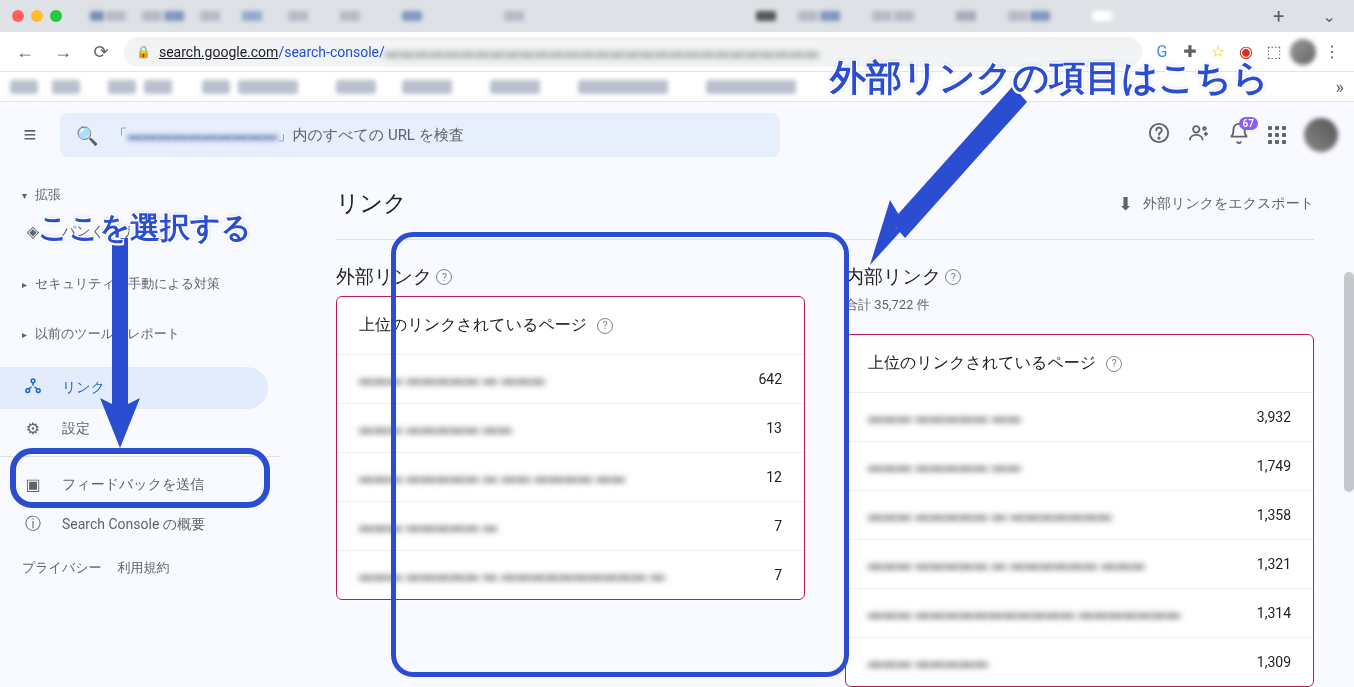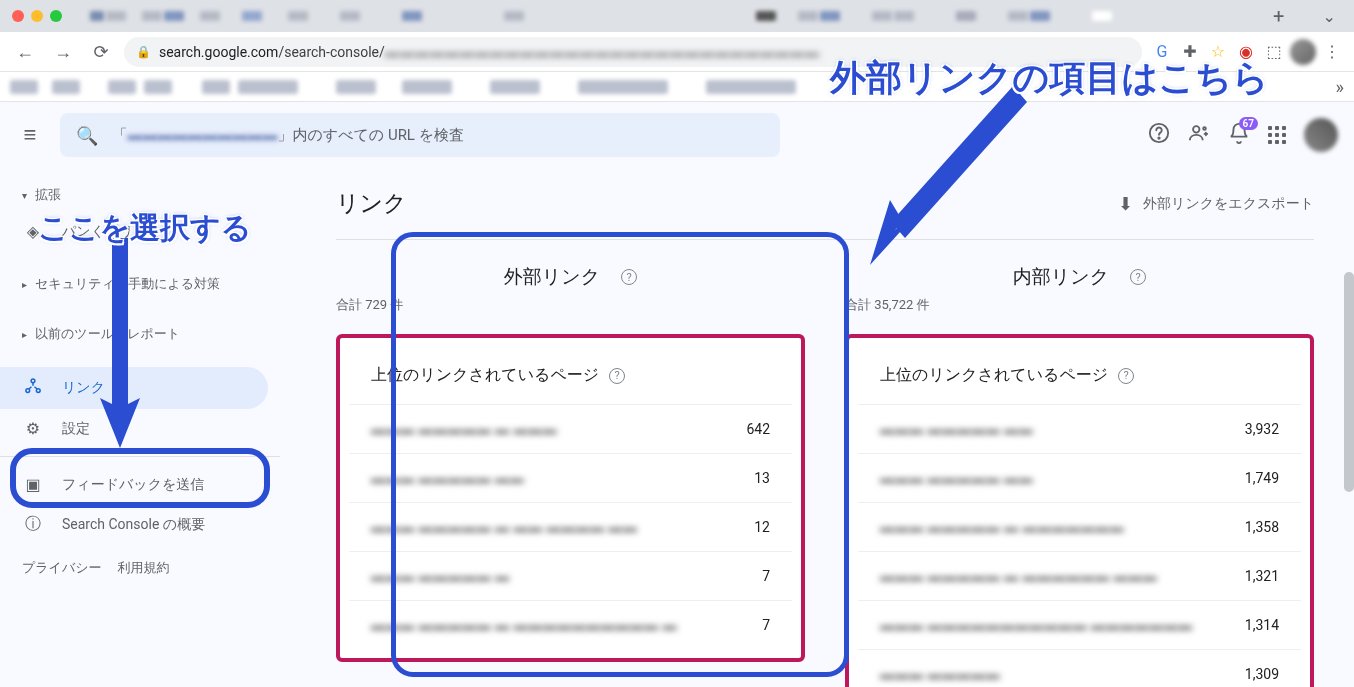--- a/index.html
+++ b/index.html
@@ -14,22 +14,22 @@
 .tl-green { background: #27c93f; }
 .tabs-strip { display: flex; gap: 2px; margin-left: 20px; flex: 1; }
 .tab-blur { width: 20px; height: 10px; background: rgba(120,130,150,.4); border-radius: 2px; filter: blur(2px); }
 .tab-new { width: 24px; height: 24px; border-radius: 4px; display: flex; align-items: center; justify-content: center; color: #5f6368; font-size: 20px; cursor: pointer; margin-left: 10px; }
 .tab-drop { color: #5f6368; margin-left: 24px; margin-right: 6px; }
 
 .browser-nav { background: #fff; height: 40px; display: flex; align-items: center; padding: 0 10px; gap: 8px; border-bottom: 1px solid #e4e4e4; }
 .nav-icon { color: #5f6368; width: 30px; height: 30px; display: flex; align-items: center; justify-content: center; border-radius: 50%; cursor: pointer; font-size: 18px; }
 .url-bar { flex: 1; height: 30px; background: #f1f3f4; border-radius: 15px; display: flex; align-items: center; padding: 0 12px; font-size: 14px; color: #5f6368; overflow: hidden; }
 .url-lock { margin-right: 8px; font-size: 12px; }
-.url-domain { color: #202124; }
-.url-path { color: #404040; }
+.url-domain { color: #202124; text-decoration: underline; }
+.url-path { color: #1d4ed8; }
 .url-blur { color: transparent; text-shadow: 0 0 6px rgba(80,80,80,.6); letter-spacing: 1px; user-select: none; }
 .chrome-ctl { display: flex; gap: 4px; align-items: center; }
 .chrome-icon { width: 24px; height: 24px; display: flex; align-items: center; justify-content: center; color: #5f6368; font-size: 16px; cursor: pointer; }
 .avatar-blur { width: 26px; height: 26px; border-radius: 50%; background: linear-gradient(135deg,#999,#666); filter: blur(2px); }
 
 .bookmarks-bar { height: 30px; background: #fff; display: flex; align-items: center; padding: 0 10px; gap: 8px; border-bottom: 1px solid #e4e4e4; position: relative; }
 .bookmark-blur { width: 28px; height: 14px; background: rgba(120,130,160,.5); border-radius: 3px; filter: blur(2px); }
 .bookmarks-more { margin-left: auto; font-size: 18px; color: #5f6368; }
 
 
@@ -64,25 +64,25 @@
 .side-foot span { cursor: pointer; }
 
 .content { flex: 1; padding: 8px 40px 0 56px; overflow-y: auto; }
 .content-head { display: flex; align-items: center; justify-content: space-between; padding: 12px 0 20px; border-bottom: 1px solid #e0e0e0; margin-bottom: 24px; }
 .page-title { font-size: 23px; color: #202124; font-weight: 400; }
 .export { display: flex; align-items: center; gap: 10px; color: #5f6368; font-size: 14px; cursor: pointer; }
 .export .dl { font-size: 18px; }
 
 .cards-row { display: flex; gap: 40px; }
 .card-col { flex: 1; }
-.card-header { display: flex; align-items: center; gap: 21px; margin-bottom: 6px; justify-content: center; }
+.card-header { display: flex; align-items: center; gap: 4px; margin-bottom: 6px; }
 .card-title { font-size: 19px; color: #202124; font-weight: 400; }
 .help-circle { width: 16px; height: 16px; border-radius: 50%; border: 1.5px solid #80868b; color: #80868b; font-size: 11px; display: flex; align-items: center; justify-content: center; cursor: pointer; }
 .card-subtitle { color: #5f6368; font-size: 13px; margin-bottom: 20px; }
-.panel { background: #fff; border: 4px solid #be185d; border-radius: 6px; padding: 9px; }
+.panel { background: #fff; border: 1px solid #be185d; border-radius: 6px; padding: 0; }
 .panel-head { padding: 18px 22px; display: flex; align-items: center; gap: 10px; font-size: 16px; color: #202124; }
 .row { display: flex; align-items: center; justify-content: space-between; padding: 16px 22px; border-top: 1px solid #eee; font-size: 14px; }
 .row-label { color: transparent; text-shadow: 0 0 6px rgba(80,80,80,.8); letter-spacing: .5px; user-select: none; }
 .row-val { color: #202124; }
 .panel-more { display: flex; align-items: center; justify-content: flex-end; gap: 10px; color: #1a73e8; font-size: 14px; padding: 14px 22px; border-top: 1px solid #eee; cursor: pointer; }
 .panel-more .arrow { font-size: 16px; }
 
 
 .anno { position: absolute; font-weight: 800; font-size: 30px; color: #2b4dd1; text-shadow: -1.5px -1.5px 0 #fff, 1.5px -1.5px 0 #fff, -1.5px 1.5px 0 #fff, 1.5px 1.5px 0 #fff, 0 0 4px rgba(43,77,209,.4); pointer-events: none; z-index: 50; }
 .anno1 { top: 208px; left: 38px; }
@@ -266,21 +266,20 @@
           <span>外部リンクをエクスポート</span>
         </div>
       </div>
 
       <div class="cards-row">
         <div class="card-col">
           <div class="card-header">
             <span class="card-title">外部リンク</span>
             <span class="help-circle">?</span>
           </div>
-          <div class="card-subtitle">合計 729 件</div>
           <div class="panel">
             <div class="panel-head">
               <span>上位のリンクされているページ</span>
               <span class="help-circle">?</span>
             </div>
             <div id="ext-rows">
                 <div class="row">
                   <span class="row-label">▬▬▬ ▬▬▬▬▬ ▬ ▬▬▬</span>
                   <span class="row-val">642</span>
                 </div>

